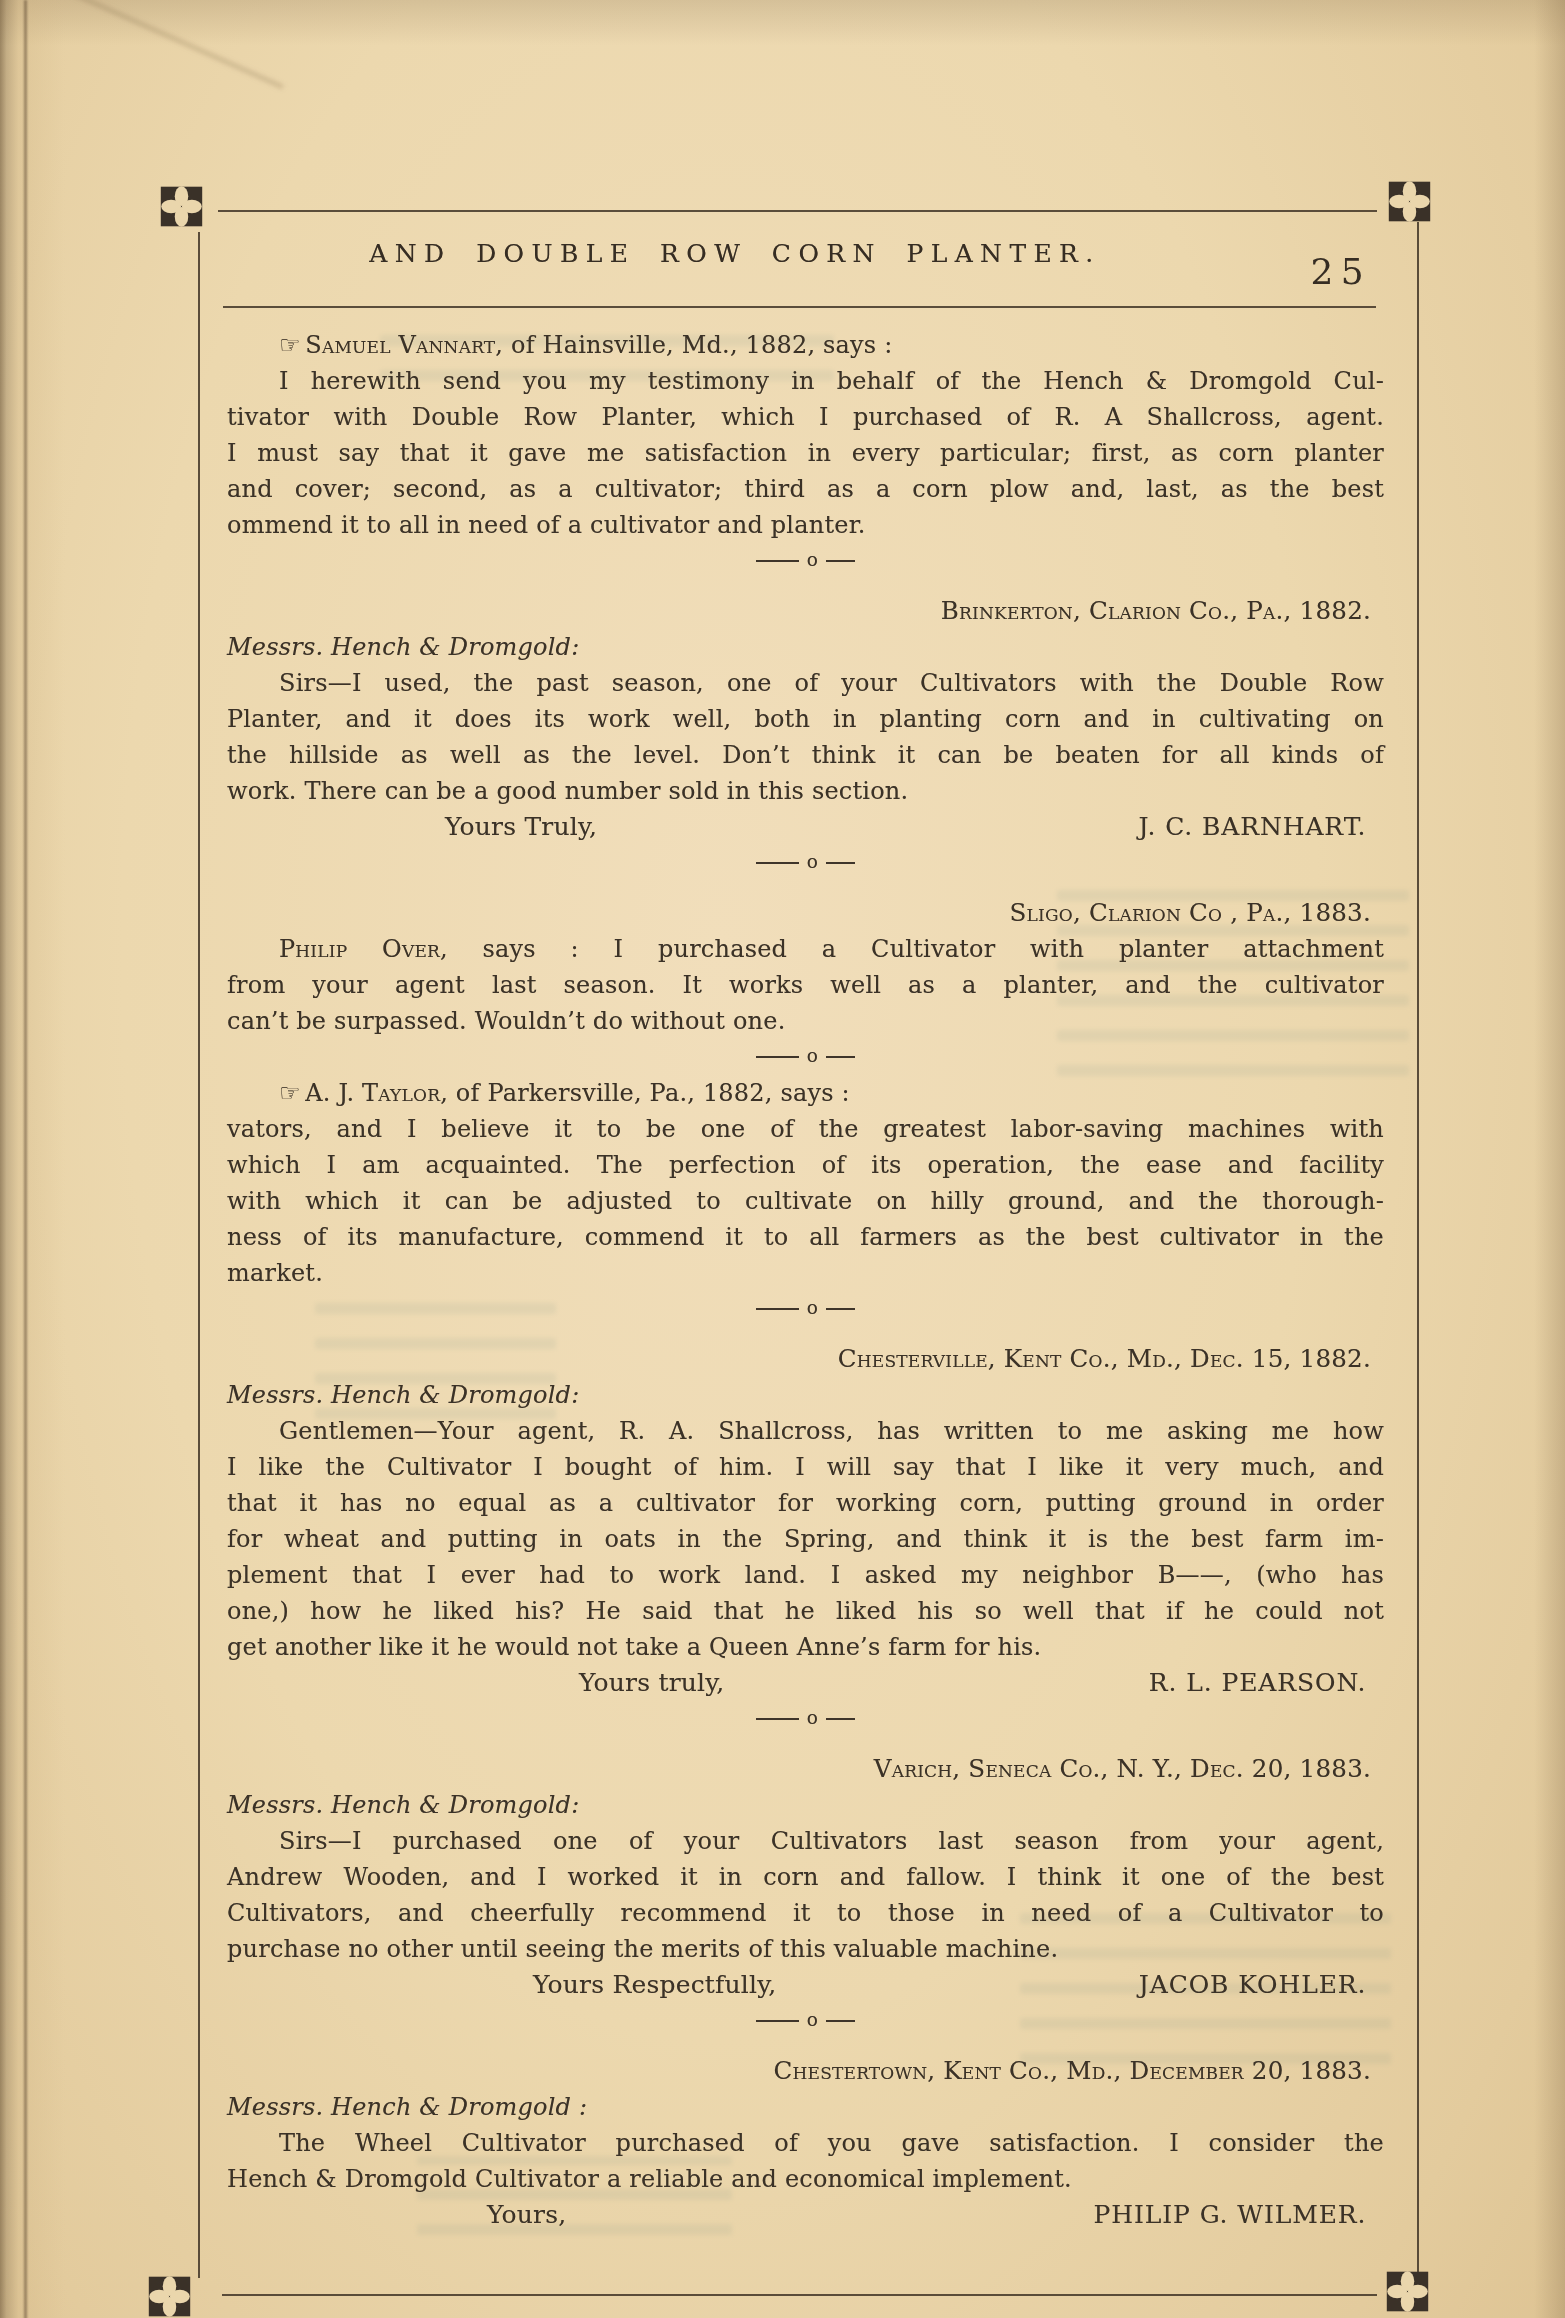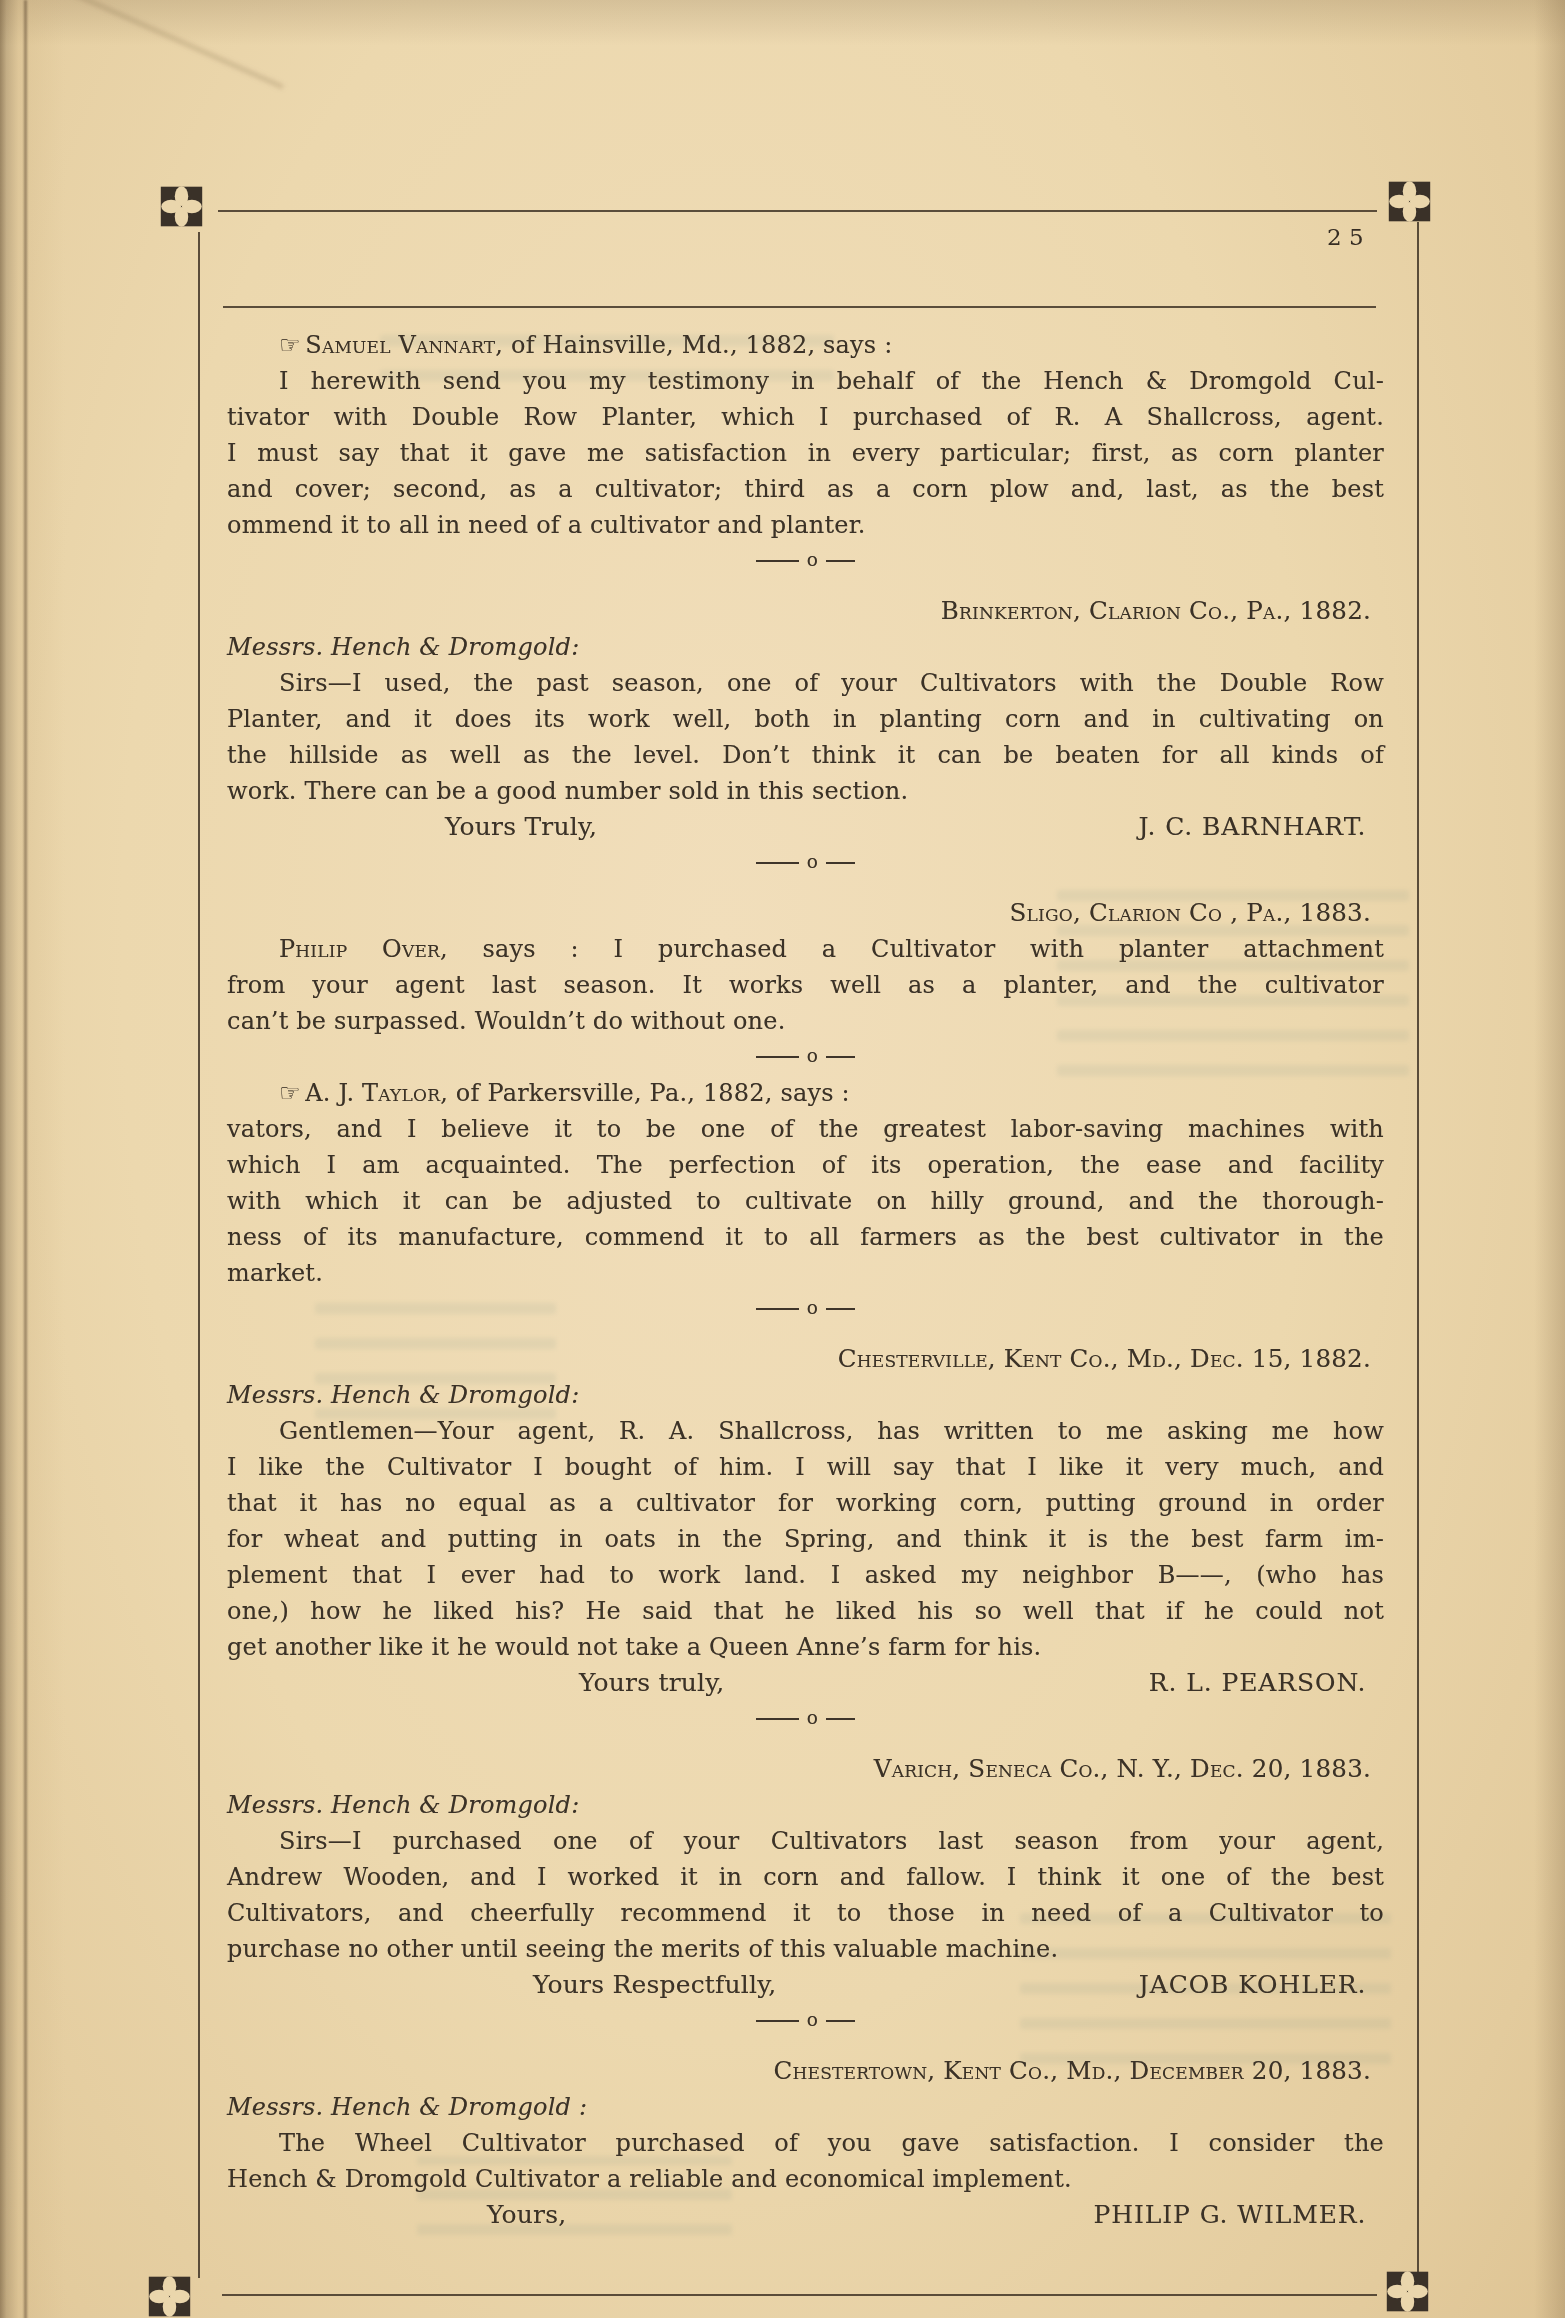--- a/index.html
+++ b/index.html
@@ -25,22 +25,22 @@
   .rule.v{width:2.3px;}
   .cross{position:absolute;width:45px;height:45px;}
 
   
   .running-head{
     position:absolute;left:218px;top:239px;width:1034px;
     text-align:center;font-size:25px;letter-spacing:7.4px;word-spacing:9.3px;
     color:#362d23;text-shadow:0 0 0.5px rgba(54,45,35,.5);
   }
   .page-number{
-    position:absolute;right:195px;top:224px;
-    font-size:23px;letter-spacing:7.4px;color:#362d23;
+    position:absolute;right:195px;top:251px;
+    font-size:36px;letter-spacing:7.4px;color:#362d23;
   }
 
   
   .column{position:absolute;left:227px;top:327px;width:1157px;font-size:24px;letter-spacing:0.2px;
           text-shadow:0 0 0.5px rgba(59,50,39,.35);}
   .line{height:36px;line-height:36px;}
   .just{text-align:justify;text-align-last:justify;}
   .left{text-align:left;white-space:nowrap;}
   .indent{padding-left:52px;}
   .sc{font-variant:small-caps;}
@@ -113,20 +113,21 @@
   <svg class="cross" style="left:1385px;top:2269px;" viewBox="0 0 100 100">
     <rect x="4" y="6" width="92" height="88" fill="#3a3128"></rect>
     <g fill="#ead6ac">
       <ellipse cx="50" cy="27" rx="15" ry="22"></ellipse>
         <ellipse cx="50" cy="73" rx="15" ry="22"></ellipse>
       <ellipse cx="27" cy="50" rx="22" ry="15"></ellipse>
         <ellipse cx="73" cy="50" rx="22" ry="15"></ellipse>
     </g>
   </svg>
 
+  <div class="running-head">AND DOUBLE ROW CORN PLANTER.</div>
   <div class="page-number">25</div>
 
   <div class="column">
 
     <div class="line left indent"><span class="fist">☞</span><span class="sc">Samuel Vannart,</span><span> of Hainsville, Md., 1882, says :</span></div>
     <div class="line just indent">I herewith send you my testimony in behalf of the Hench &amp; Dromgold Cul-</div>
     <div class="line just">tivator with Double Row Planter, which I purchased of R. A Shallcross, agent.</div>
     <div class="line just">I must say that it gave me satisfaction in every particular; first, as corn planter</div>
     <div class="line just">and cover; second, as a cultivator; third as a corn plow and, last, as the best</div>
     <div class="line left">ommend it to all in need of a cultivator and planter.</div>

